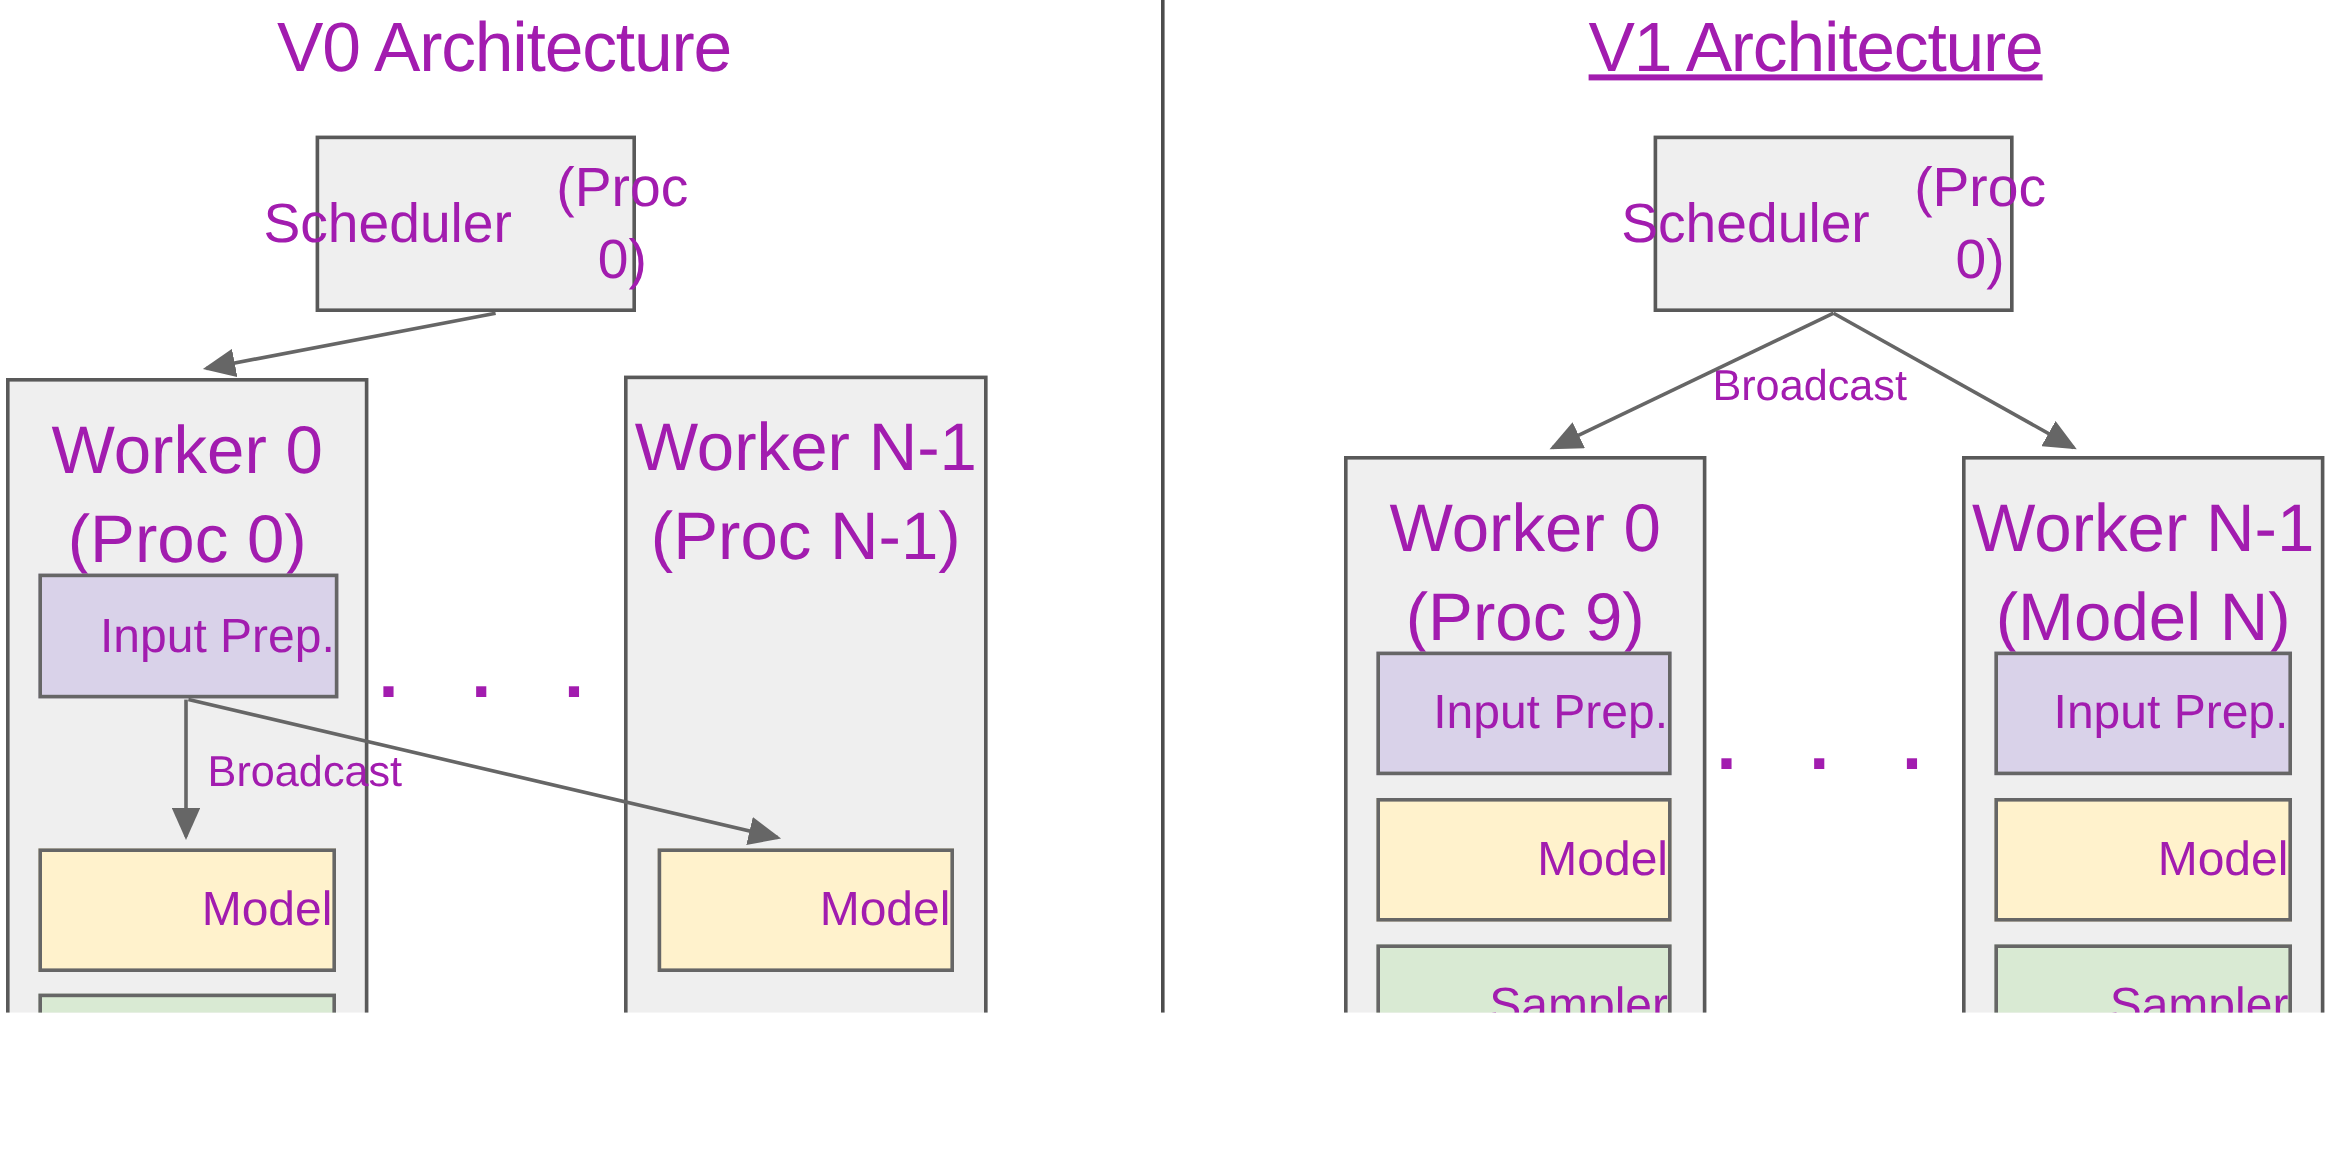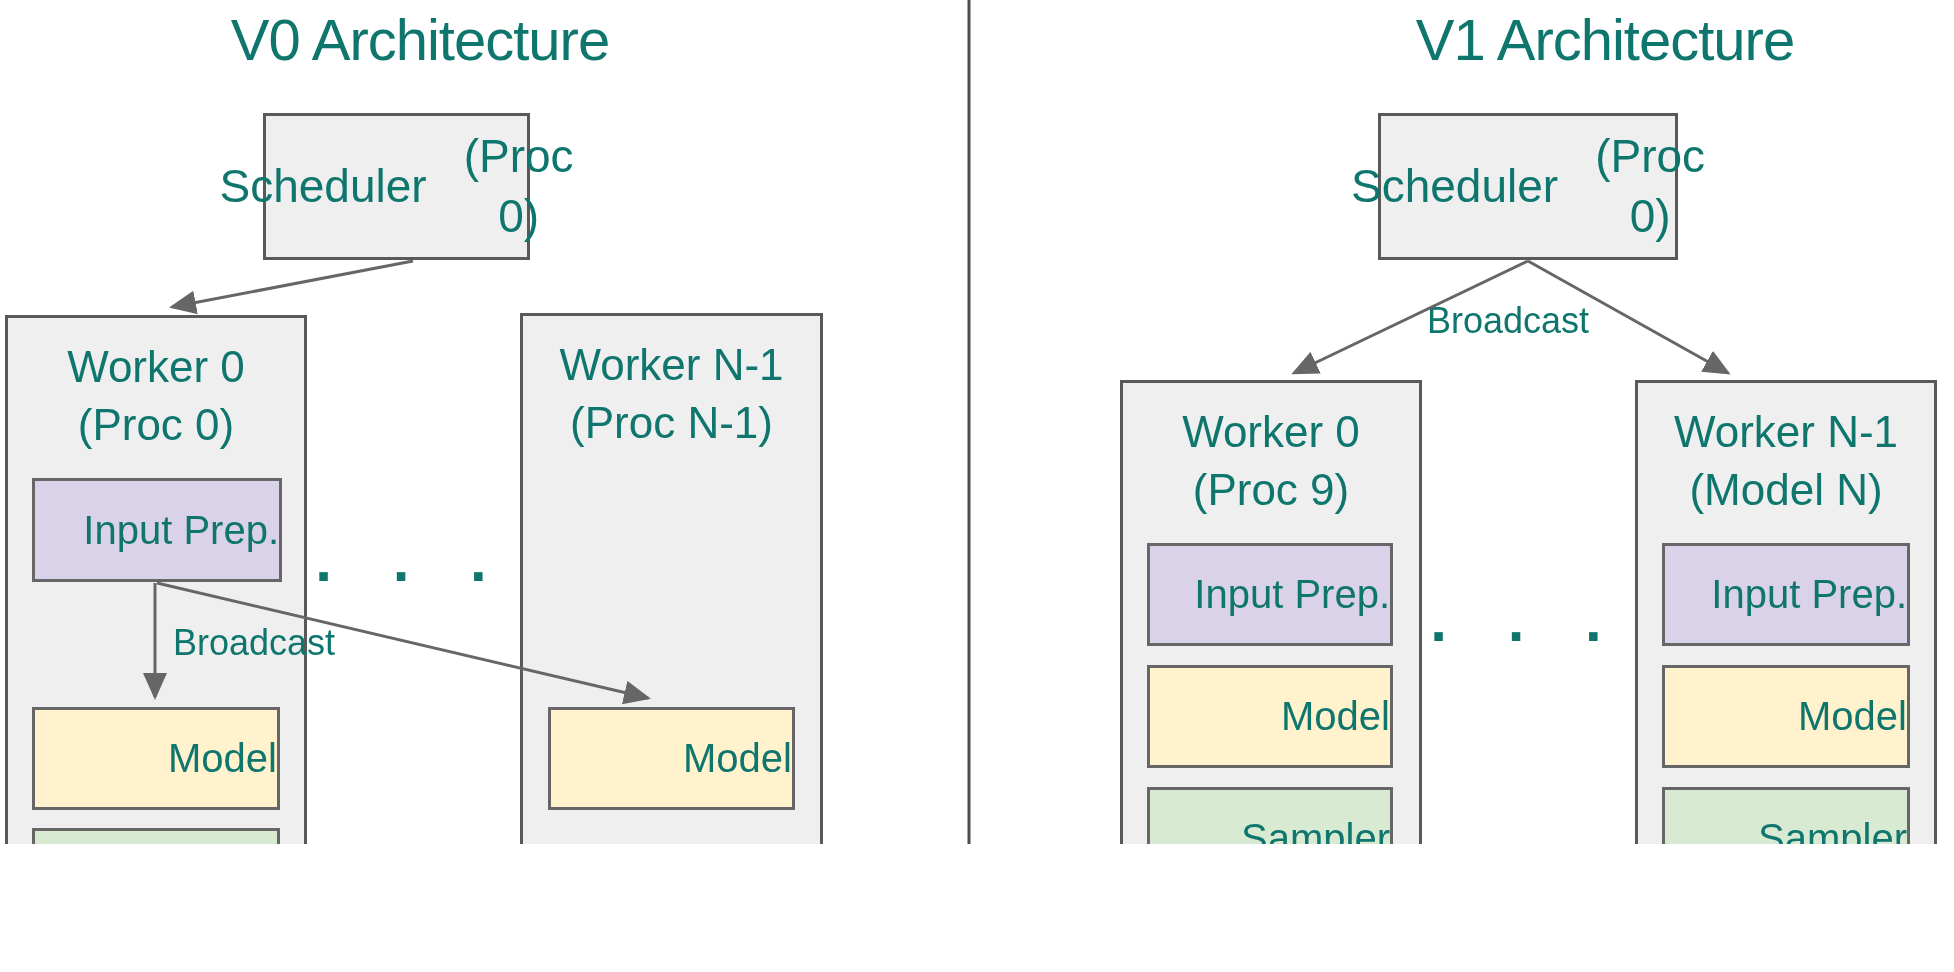--- a/index.html
+++ b/index.html
@@ -1,30 +1,30 @@
 <!DOCTYPE html>
 <html><head>
 <meta charset="utf-8">
 <style>
   html,body{margin:0;padding:0;background:#ffffff;}
   #canvas{
     position:relative;width:1954px;height:844px;overflow:hidden;
-    font-family:"Liberation Sans","DejaVu Sans",sans-serif;color:#0f766e;
+    font-family:"Liberation Sans","DejaVu Sans",sans-serif;color:#a21caf;
     background:#ffffff;
   }
   .title{
     position:absolute;font-size:58px;letter-spacing:-1px;
     white-space:nowrap;transform:translateX(-50%);
   }
   .box{
     position:absolute;border:3px solid #595959;box-sizing:border-box;
     text-align:center;
   }
   .worker-label{
-    margin-top:20px;font-size:44px;line-height:1.32;
+    margin-top:20px;font-size:56px;line-height:1.32;
   }
   .worker-label span{display:block;}
   .sched-label{
     position:absolute;inset:0;display:flex;flex-direction:row;
     align-items:center;justify-content:center;font-size:46px;line-height:1.3;gap:37px;
   }
   .inner-box{
     position:absolute;border:3px solid #666666;box-sizing:border-box;
     display:flex;align-items:center;justify-content:flex-end;
     font-size:40px;white-space:nowrap;
@@ -79,21 +79,21 @@
       <span>(Proc N-1)</span>
     </div>
   </div>
 
   <div class="inner-box" style="left: 548px; top: 707px; width: 247px; height: 103px; background-color: rgb(255, 242, 204);">
     <span>Model</span>
   </div>
 
   <div class="edge-label" style="left:173px;top:622px;">Broadcast</div>
 
-  <div class="title" style="left:1605px;top:6px;">V1 Architecture</div>
+  <div class="title" style="left:1513px;top:6px;text-decoration:underline;">V1 Architecture</div>
 
   <div class="box" style="left: 1378px; top: 113px; width: 300px; height: 147px; background-color: rgb(239, 239, 239);">
     <div class="sched-label">
       <span>Scheduler</span>
       <span>(Proc 0)</span>
     </div>
   </div>
 
   <div class="edge-label" style="left:1427px;top:300px;">Broadcast</div>
 

